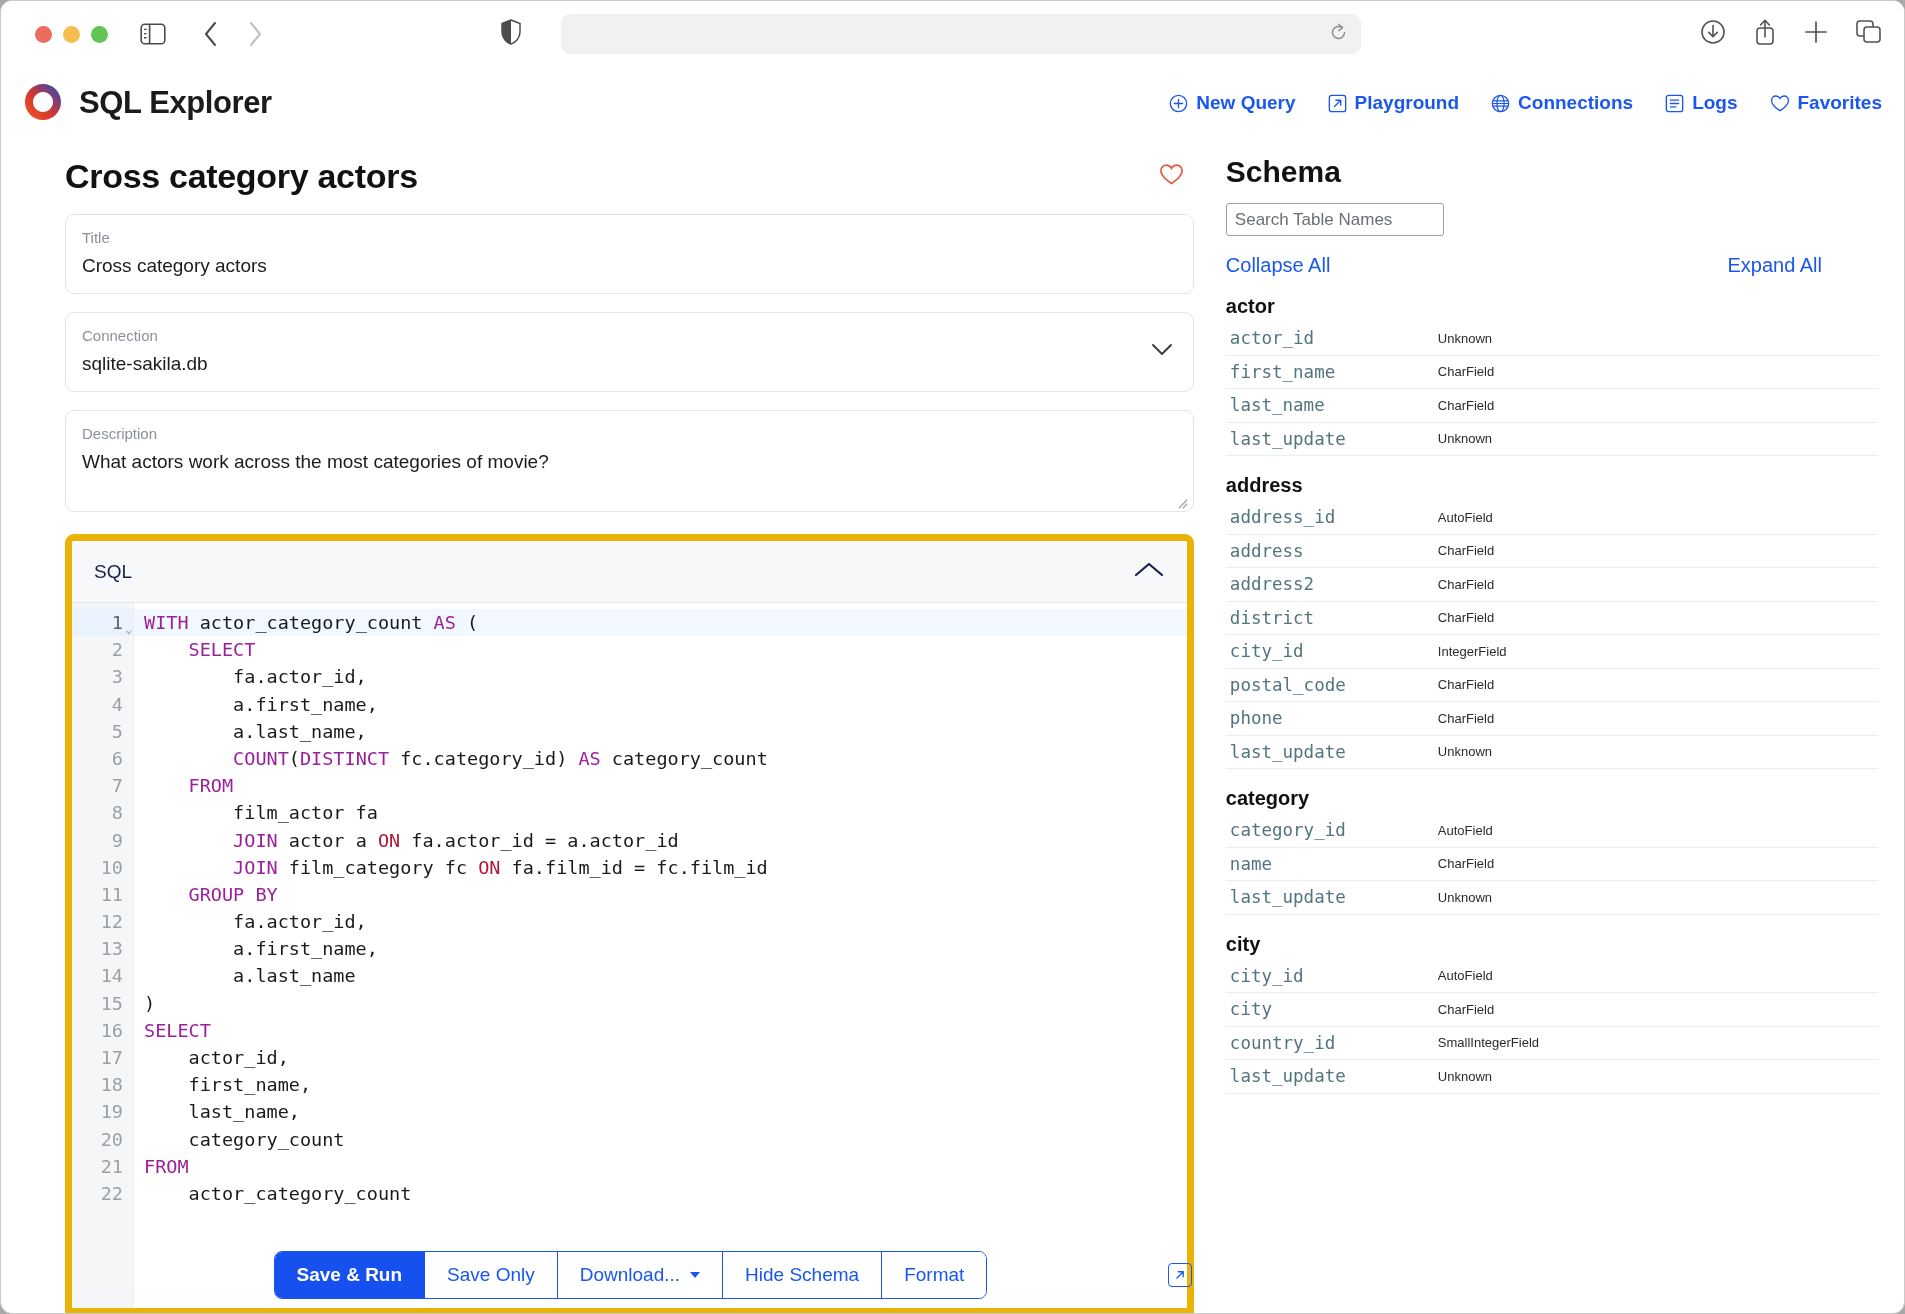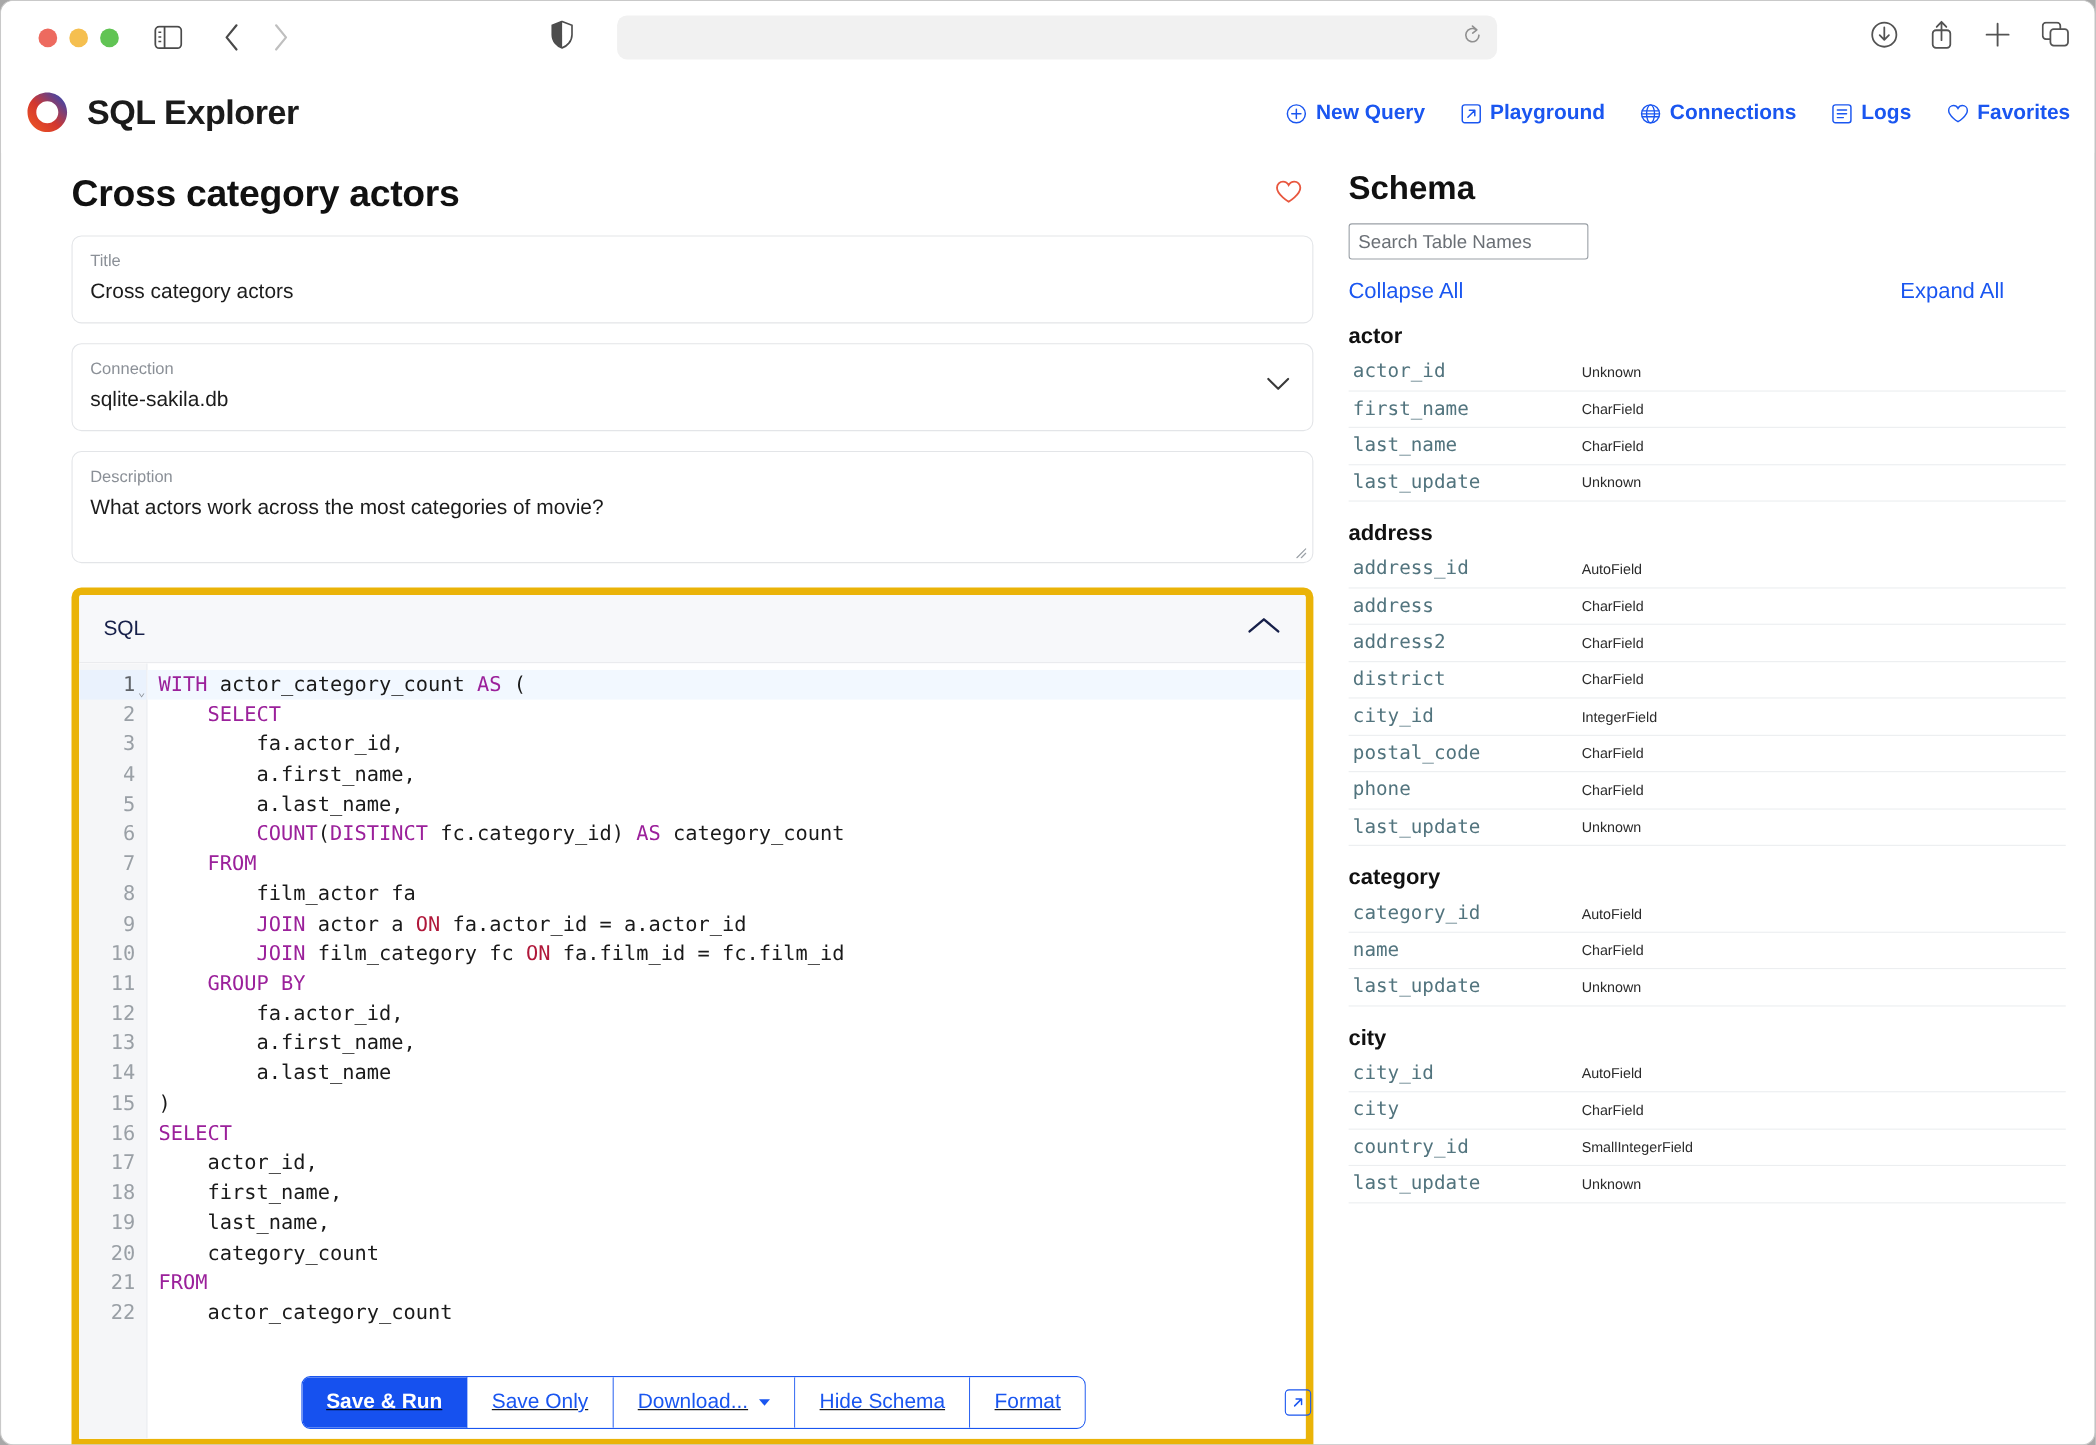--- a/index.html
+++ b/index.html
@@ -195,21 +195,20 @@
     left: 0; right: 0; bottom: 16px;
     display: flex; justify-content: center;
     pointer-events: none;
   }
   .btn-group {
     display: flex;
     pointer-events: auto;
     border-radius: 8px;
     overflow: hidden;
     border: 1px solid #1a56f0;
-    text-decoration: underline;
   }
   .btn {
     font-size: 19px;
     padding: 12px 22px;
     background: #fff;
     color: #1a56f0;
     border-right: 1px solid #1a56f0;
     display: flex; align-items: center; gap: 8px;
     white-space: nowrap;
   }

